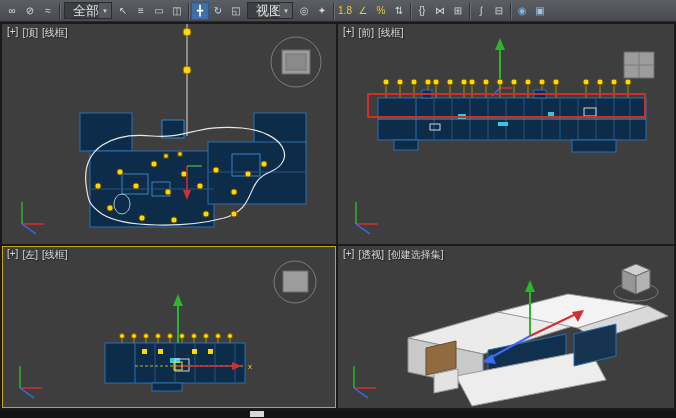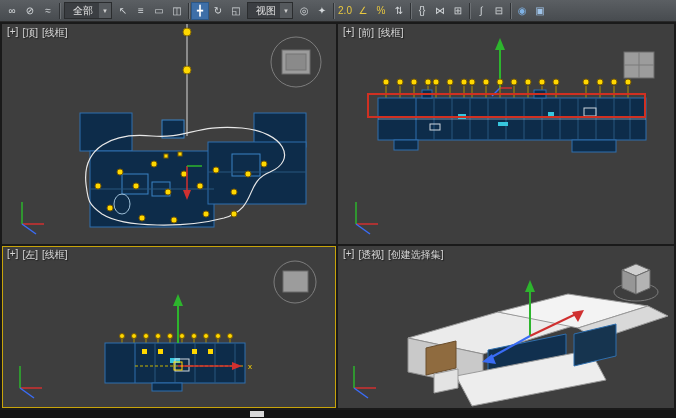--- a/index.html
+++ b/index.html
@@ -7,21 +7,21 @@
   body{width:676px;height:418px;background:#1a1a1a;font-family:"Liberation Sans",sans-serif;overflow:hidden}
   .app{width:676px;height:418px;display:flex;flex-direction:column}
 
   
   .toolbar{flex:0 0 22px;height:22px;background:linear-gradient(#5b5f63,#474b4f);display:flex;align-items:center;padding:0 3px;border-bottom:1px solid #2a2a2a}
   .tb-btn{width:18px;height:18px;flex:0 0 auto;background:transparent;border:1px solid transparent;color:#d4d8db;font-size:10px;line-height:16px;text-align:center;padding:0;cursor:pointer;font-family:inherit;overflow:hidden}
   .tb-btn.active{background:#3e6fa8;border:1px solid #2c5787;color:#fff}
   .tb-btn span{pointer-events:none}
   .tb-sep{width:1px;height:16px;background:#303336;margin:0 2px;box-shadow:1px 0 0 #6c7074;flex:0 0 auto}
   .tb-dd{height:17px;background:#3b3e42;border:1px solid #2a2c2e;display:flex;align-items:center;margin:0 2px;flex:0 0 auto;cursor:pointer}
-  .tb-dd-val{flex:1;color:#e2e2e2;font-size:10px;padding:0 8px;white-space:nowrap;overflow:hidden}
+  .tb-dd-val{flex:1;color:#e2e2e2;font-size:13px;padding:0 8px;white-space:nowrap;overflow:hidden}
   .tb-dd-arrow{width:12px;height:100%;background:#55595d;color:#cfcfcf;font-size:6px;display:flex;align-items:center;justify-content:center}
   .tb-dd.annotated{box-shadow:0 0 0 2px #d03022}
 
   
   .viewports{flex:1;display:grid;grid-template-columns:334px 336px;grid-template-rows:220px 162px;gap:2px;padding:2px;background:#1a1a1a}
   .viewport{position:relative;background:#3e3e3e;overflow:hidden}
   .viewport.active{box-shadow:inset 0 0 0 1px #c8a40a}
   .viewport svg{position:absolute;left:0;top:0;width:100%;height:100%}
   .vp-label{position:absolute;top:2px;left:5px;z-index:2;font-size:10px;color:#d8d8d8;display:flex;gap:4px;text-shadow:1px 1px 1px #222}
   .vp-label span{cursor:pointer}
@@ -52,21 +52,21 @@
       <button class="tb-btn active"><span style="color: rgb(255, 255, 255);">╋</span></button>
       <button class="tb-btn"><span>↻</span></button>
       <button class="tb-btn"><span>◱</span></button>
       <div class="tb-dd" style="width: 46px;">
         <span class="tb-dd-val">视图</span>
         <span class="tb-dd-arrow">▼</span>
       </div>
       <button class="tb-btn"><span>◎</span></button>
       <button class="tb-btn"><span>✦</span></button>
       <div class="tb-sep"></div>
-      <button class="tb-btn"><span style="color: rgb(233, 200, 63);">2.0</span></button>
+      <button class="tb-btn"><span style="color: rgb(233, 200, 63);">1.8</span></button>
       <button class="tb-btn"><span style="color: rgb(233, 200, 63);">∠</span></button>
       <button class="tb-btn"><span style="color: rgb(233, 200, 63);">%</span></button>
       <button class="tb-btn"><span>⇅</span></button>
       <div class="tb-sep"></div>
       <button class="tb-btn"><span>{}</span></button>
       <button class="tb-btn"><span>⋈</span></button>
       <button class="tb-btn"><span>⊞</span></button>
       <div class="tb-sep"></div>
       <button class="tb-btn"><span>∫</span></button>
       <button class="tb-btn"><span>⊟</span></button>

